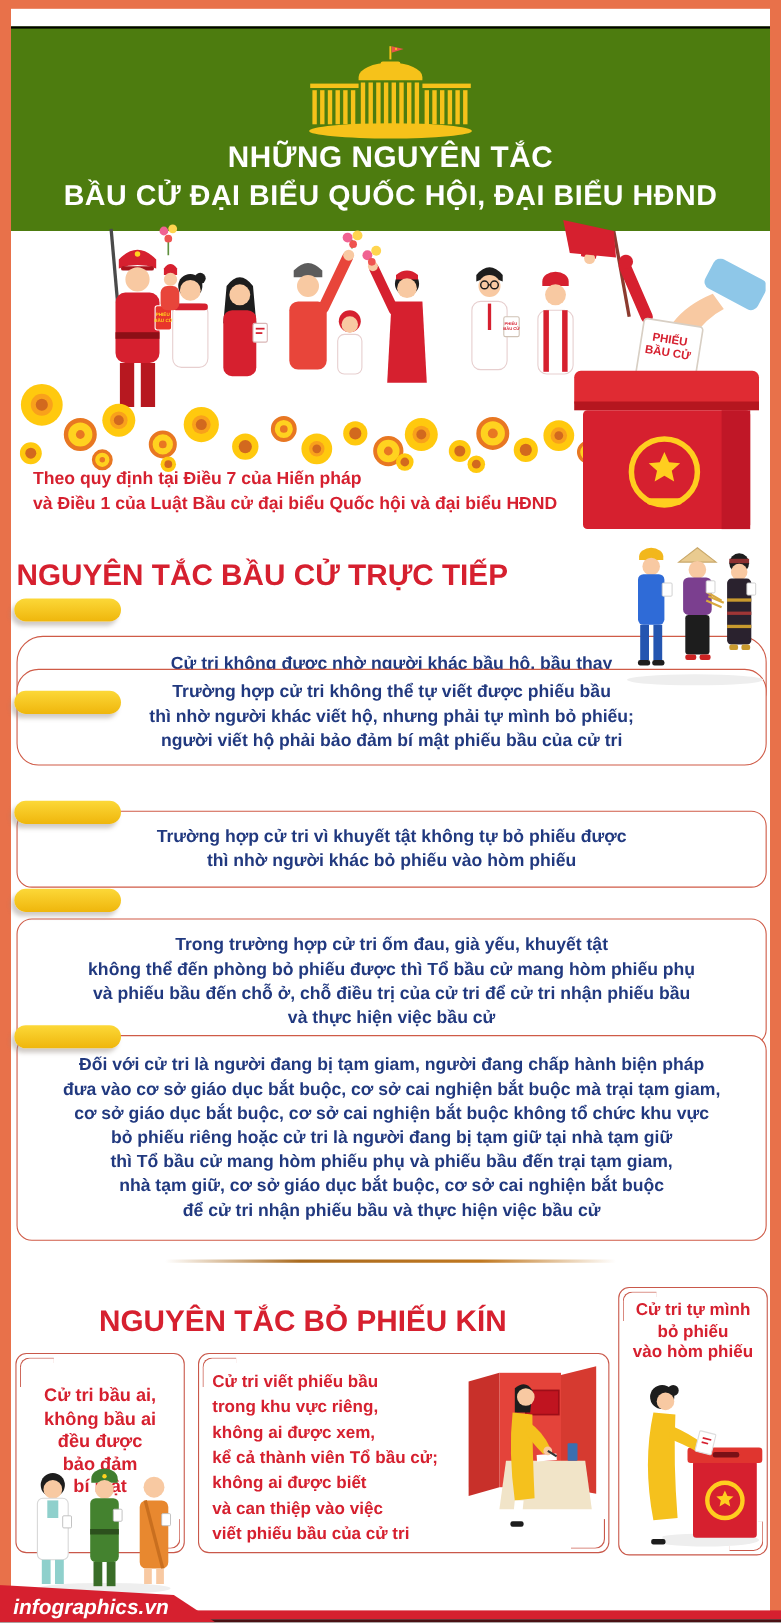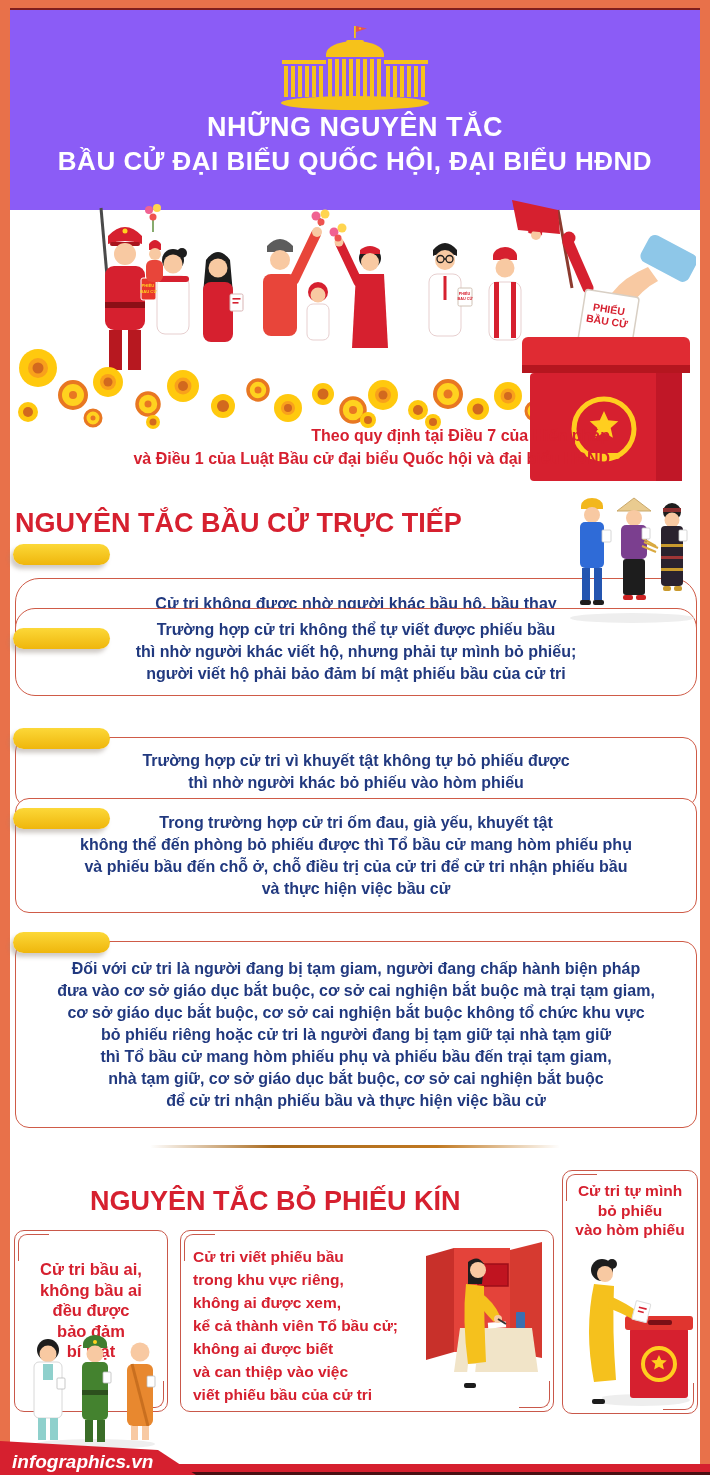--- a/index.html
+++ b/index.html
@@ -2,34 +2,34 @@
 <html><head>
 <meta charset="utf-8">
 <style>
   html,body{margin:0;padding:0;background:#888;}
   .page{position:relative;width:710px;height:1475px;background:#fff;overflow:hidden;
         font-family:"Liberation Sans",sans-serif;margin:0 auto;}
   .frame-top{position:absolute;top:0;left:0;right:0;height:8px;background:#e8714a;z-index:2;}
   .frame-left{position:absolute;top:0;left:0;width:10px;bottom:10px;background:#e8714a;z-index:2;}
   .frame-right{position:absolute;top:0;right:0;width:10px;bottom:10px;background:#e8714a;z-index:2;}
 
-  .header{position:absolute;top:8px;left:10px;right:10px;height:202px;background:#8b5cf6;
-          border-top:2px solid #7f1d1d;z-index:1;}
+  .header{position:absolute;top:24px;left:10px;right:10px;height:202px;background:#4d7c0f;
+          border-top:2px solid #000000;z-index:1;}
   .assembly{position:absolute;top:14px;left:50%;transform:translateX(-50%);}
   .htitle{position:absolute;width:100%;text-align:center;color:#fff;font-weight:bold;letter-spacing:.5px;}
   .htitle1{top:102px;font-size:27px;}
   .htitle2{top:136px;font-size:26px;}
 
   .hero{position:absolute;top:210px;left:10px;right:10px;height:275px;background:#fff;z-index:1;}
   .crowd{position:absolute;left:18px;top:190px;z-index:3;}
   .ballotbox-svg{position:absolute;left:516px;top:235px;z-index:3;}
   .ballot-label{position:absolute;left:581px;top:303px;width:54px;transform:rotate(9deg);
                 color:#d6202f;font-weight:bold;font-size:10.5px;line-height:12px;text-align:center;
                 white-space:pre-line;z-index:4;}
-  .caption{position:absolute;top:424px;left:30px;width:580px;text-align:right;color:#d6202f;
+  .caption{position:absolute;top:424px;left:30px;width:580px;text-align:left;color:#d6202f;
            font-weight:bold;font-size:16px;line-height:23px;z-index:4;}
 
   .sec-title{position:absolute;text-align:left;color:#d6202f;font-weight:bold;font-size:27px;z-index:2;}
   .sec1-title{top:508px;left:15px;width:680px;}
   .sec2-title{top:1186px;left:90px;width:560px;}
 
   .voters3{position:absolute;left:562px;top:492px;z-index:4;}
 
   .rule-box{position:absolute;left:15px;width:680px;background:#fff;border:1.5px solid #cf5b47;
             border-radius:14px;display:flex;align-items:center;justify-content:center;z-index:1;}
@@ -411,21 +411,21 @@
 người viết hộ phải bảo đảm bí mật phiếu bầu của cử tri</div>
   </div>
   <div class="pill" style="top:628px;"></div>
 
   <div class="rule-box" style="top:737px;height:68px;">
     <div class="rule-text">Trường hợp cử tri vì khuyết tật không tự bỏ phiếu được
 thì nhờ người khác bỏ phiếu vào hòm phiếu</div>
   </div>
   <div class="pill" style="top:728px;"></div>
 
-  <div class="rule-box" style="top:798px;height:113px;justify-content:flex-end;">
+  <div class="rule-box" style="top:835px;height:113px;justify-content:flex-end;">
     <div class="rule-text">Trong trường hợp cử tri ốm đau, già yếu, khuyết tật
 không thể đến phòng bỏ phiếu được thì Tổ bầu cử mang hòm phiếu phụ
 và phiếu bầu đến chỗ ở, chỗ điều trị của cử tri để cử tri nhận phiếu bầu
 và thực hiện việc bầu cử</div>
   </div>
   <div class="pill" style="top:808px;"></div>
 
   <div class="rule-box" style="top:941px;height:185px;">
     <div class="rule-text">Đối với cử tri là người đang bị tạm giam, người đang chấp hành biện pháp
 đưa vào cơ sở giáo dục bắt buộc, cơ sở cai nghiện bắt buộc mà trại tạm giam,

